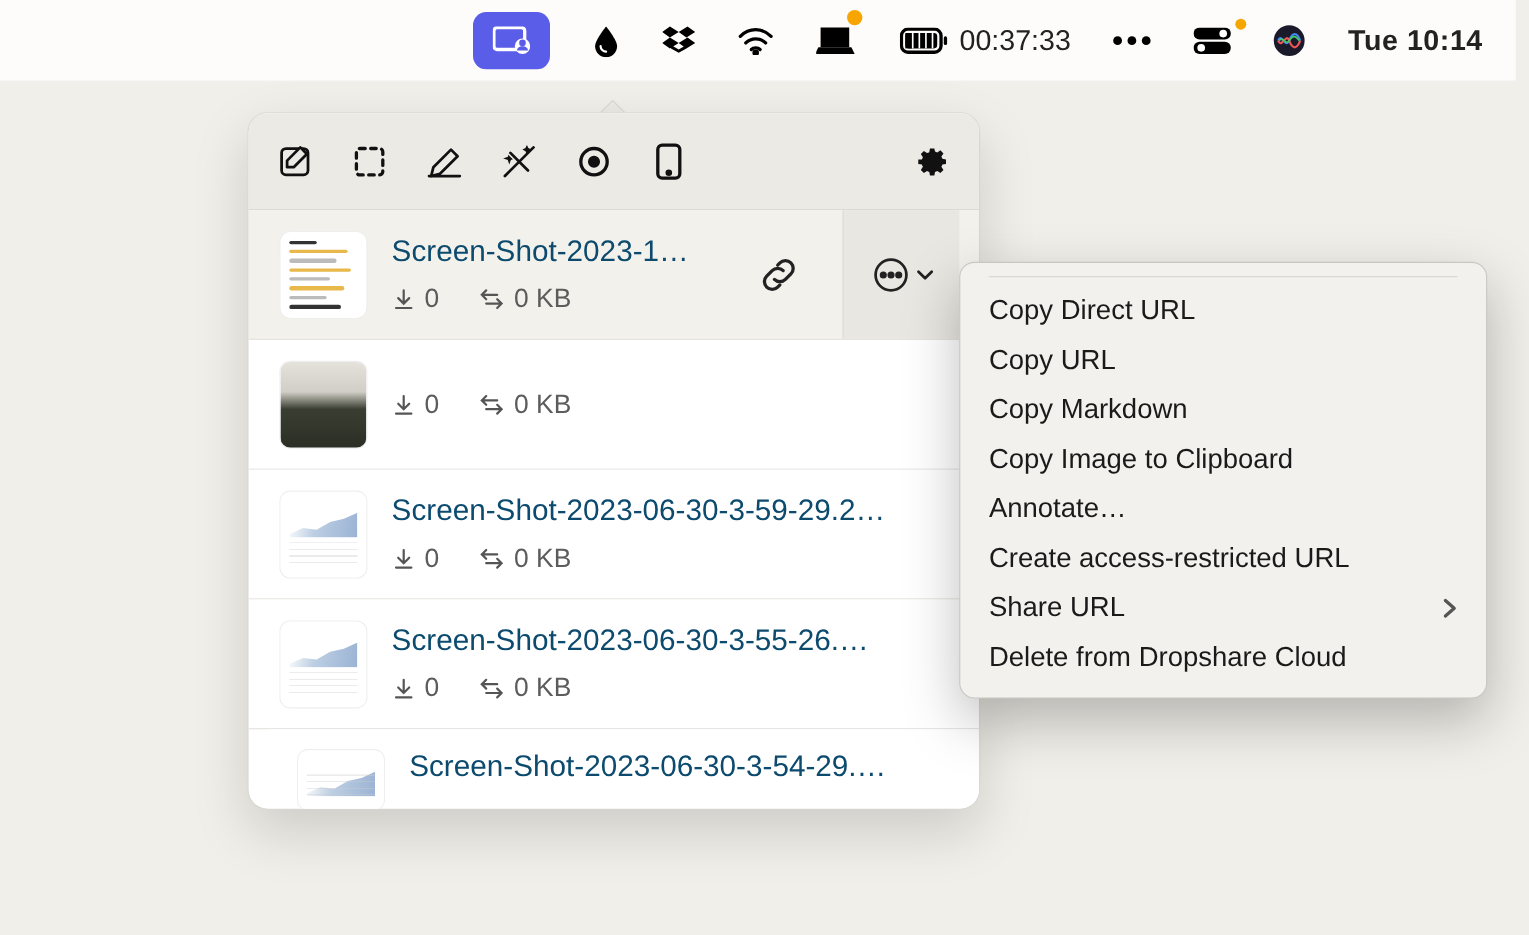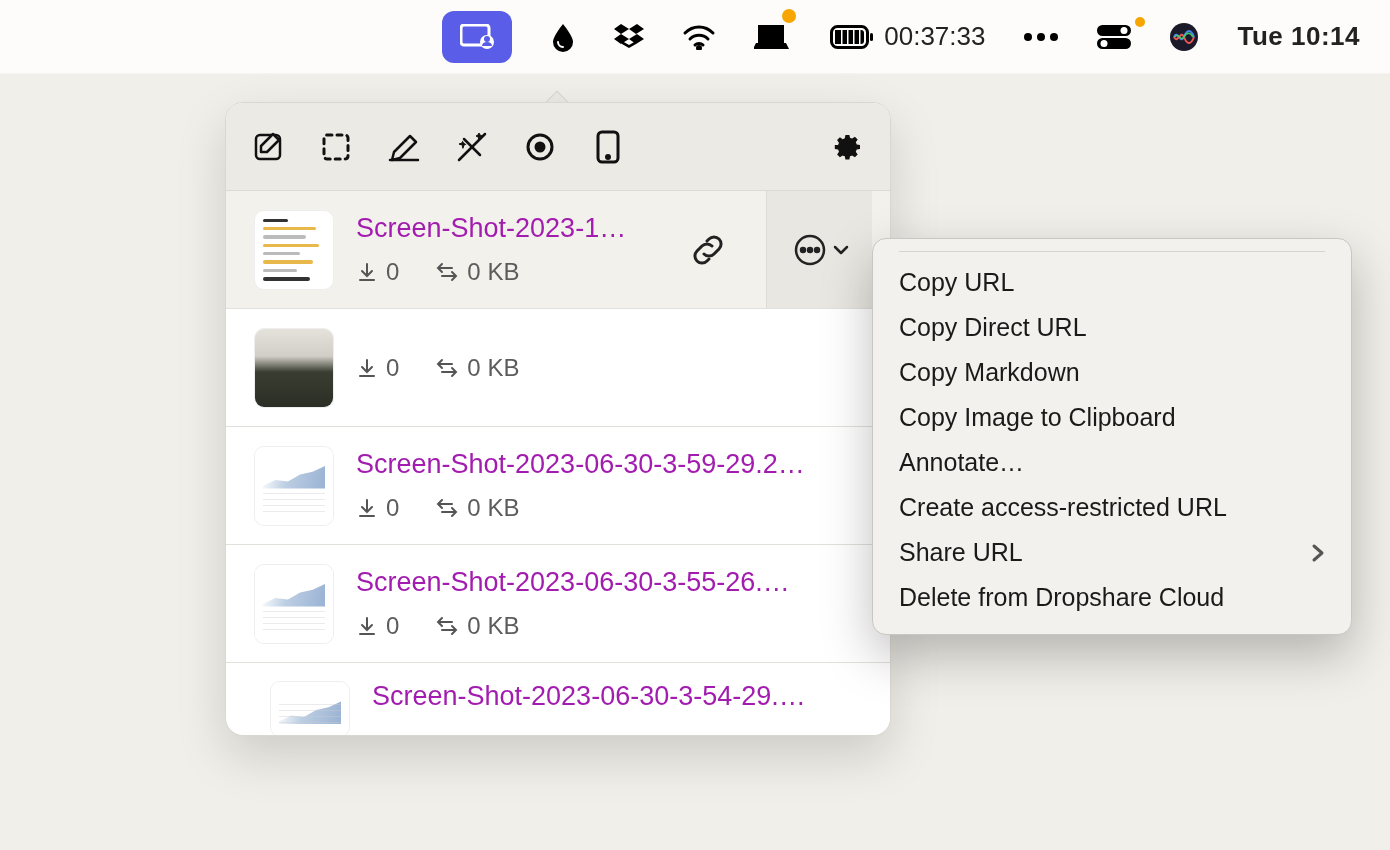--- a/index.html
+++ b/index.html
@@ -8,21 +8,21 @@
     background: #f1efe9;
     font-family: -apple-system, BlinkMacSystemFont, "Segoe UI", Helvetica, Arial, sans-serif;
     color: #1a1a1a;
     position: relative;
     overflow: hidden;
   }
 
   
   .menubar {
     position: absolute;
-    top: 0; left: 0; right: 0;
+    top: 0; left: 0; right: 12px;
     height: 74px;
     background: #fdfcfa;
     display: flex;
     align-items: center;
     justify-content: flex-end;
     padding-right: 30px;
     gap: 38px;
     border-bottom: 1px solid rgba(0,0,0,0.03);
   }
   .mb-item {
@@ -105,21 +105,21 @@
     border-radius: 10px;
     background: #fff;
     border: 1px solid #eee;
     flex-shrink: 0;
     overflow:hidden;
     display:flex; align-items:center; justify-content:center;
   }
   .file-meta { flex:1; min-width:0; }
   .file-name {
     font-size: 27px;
-    color: #a21caf;
+    color: #0c4a6e;
     white-space: nowrap;
     overflow: hidden;
     text-overflow: ellipsis;
     margin-bottom: 14px;
   }
   .file-stats {
     display:flex; gap: 36px;
     color: #5c5c5c;
     font-size: 24px;
   }
@@ -474,24 +474,24 @@
         <div class="file-name" style="margin-bottom:0">Screen-Shot-2023-06-30-3-54-29.…</div>
       </div>
     </div>
 
   </div>
 </div>
 
 <div class="ctx">
   <div class="ctx-sep"></div>
   <div class="ctx-item">
+      <span>Copy Direct URL</span>
+    </div>
+  <div class="ctx-item">
       <span>Copy URL</span>
-    </div>
-  <div class="ctx-item">
-      <span>Copy Direct URL</span>
     </div>
   <div class="ctx-item">
       <span>Copy Markdown</span>
     </div>
   <div class="ctx-item">
       <span>Copy Image to Clipboard</span>
     </div>
   <div class="ctx-item">
       <span>Annotate…</span>
     </div>

